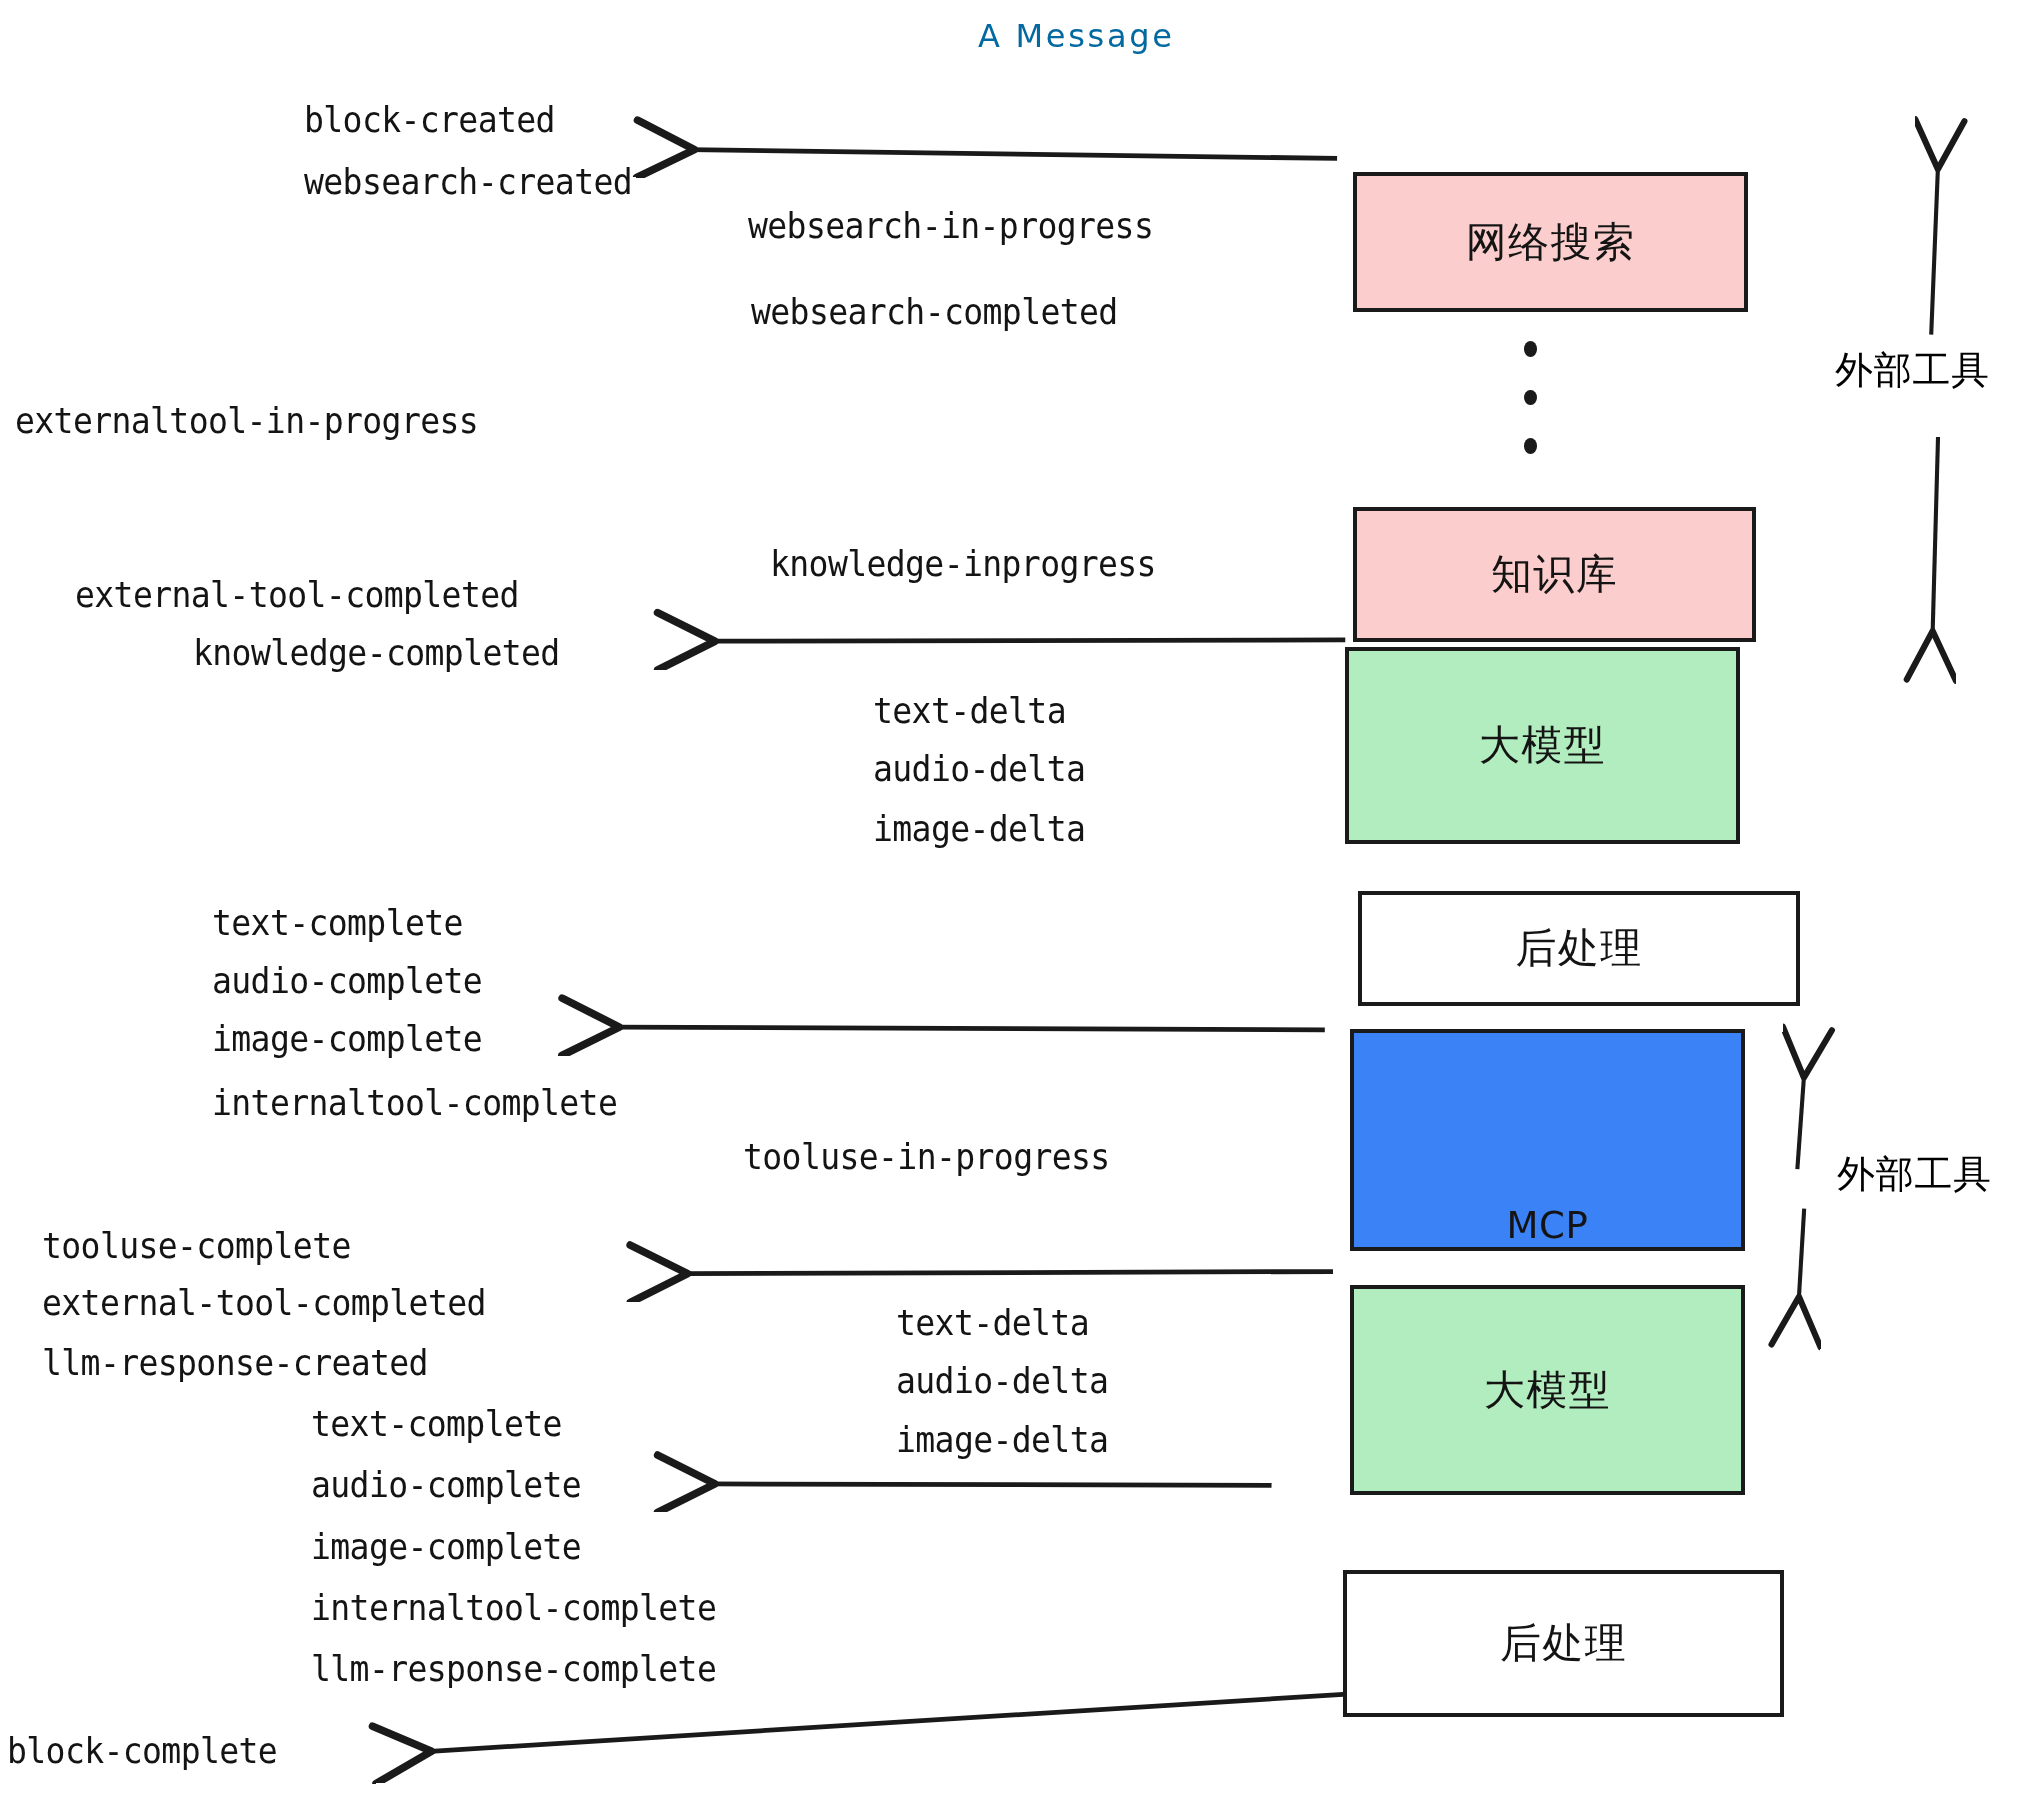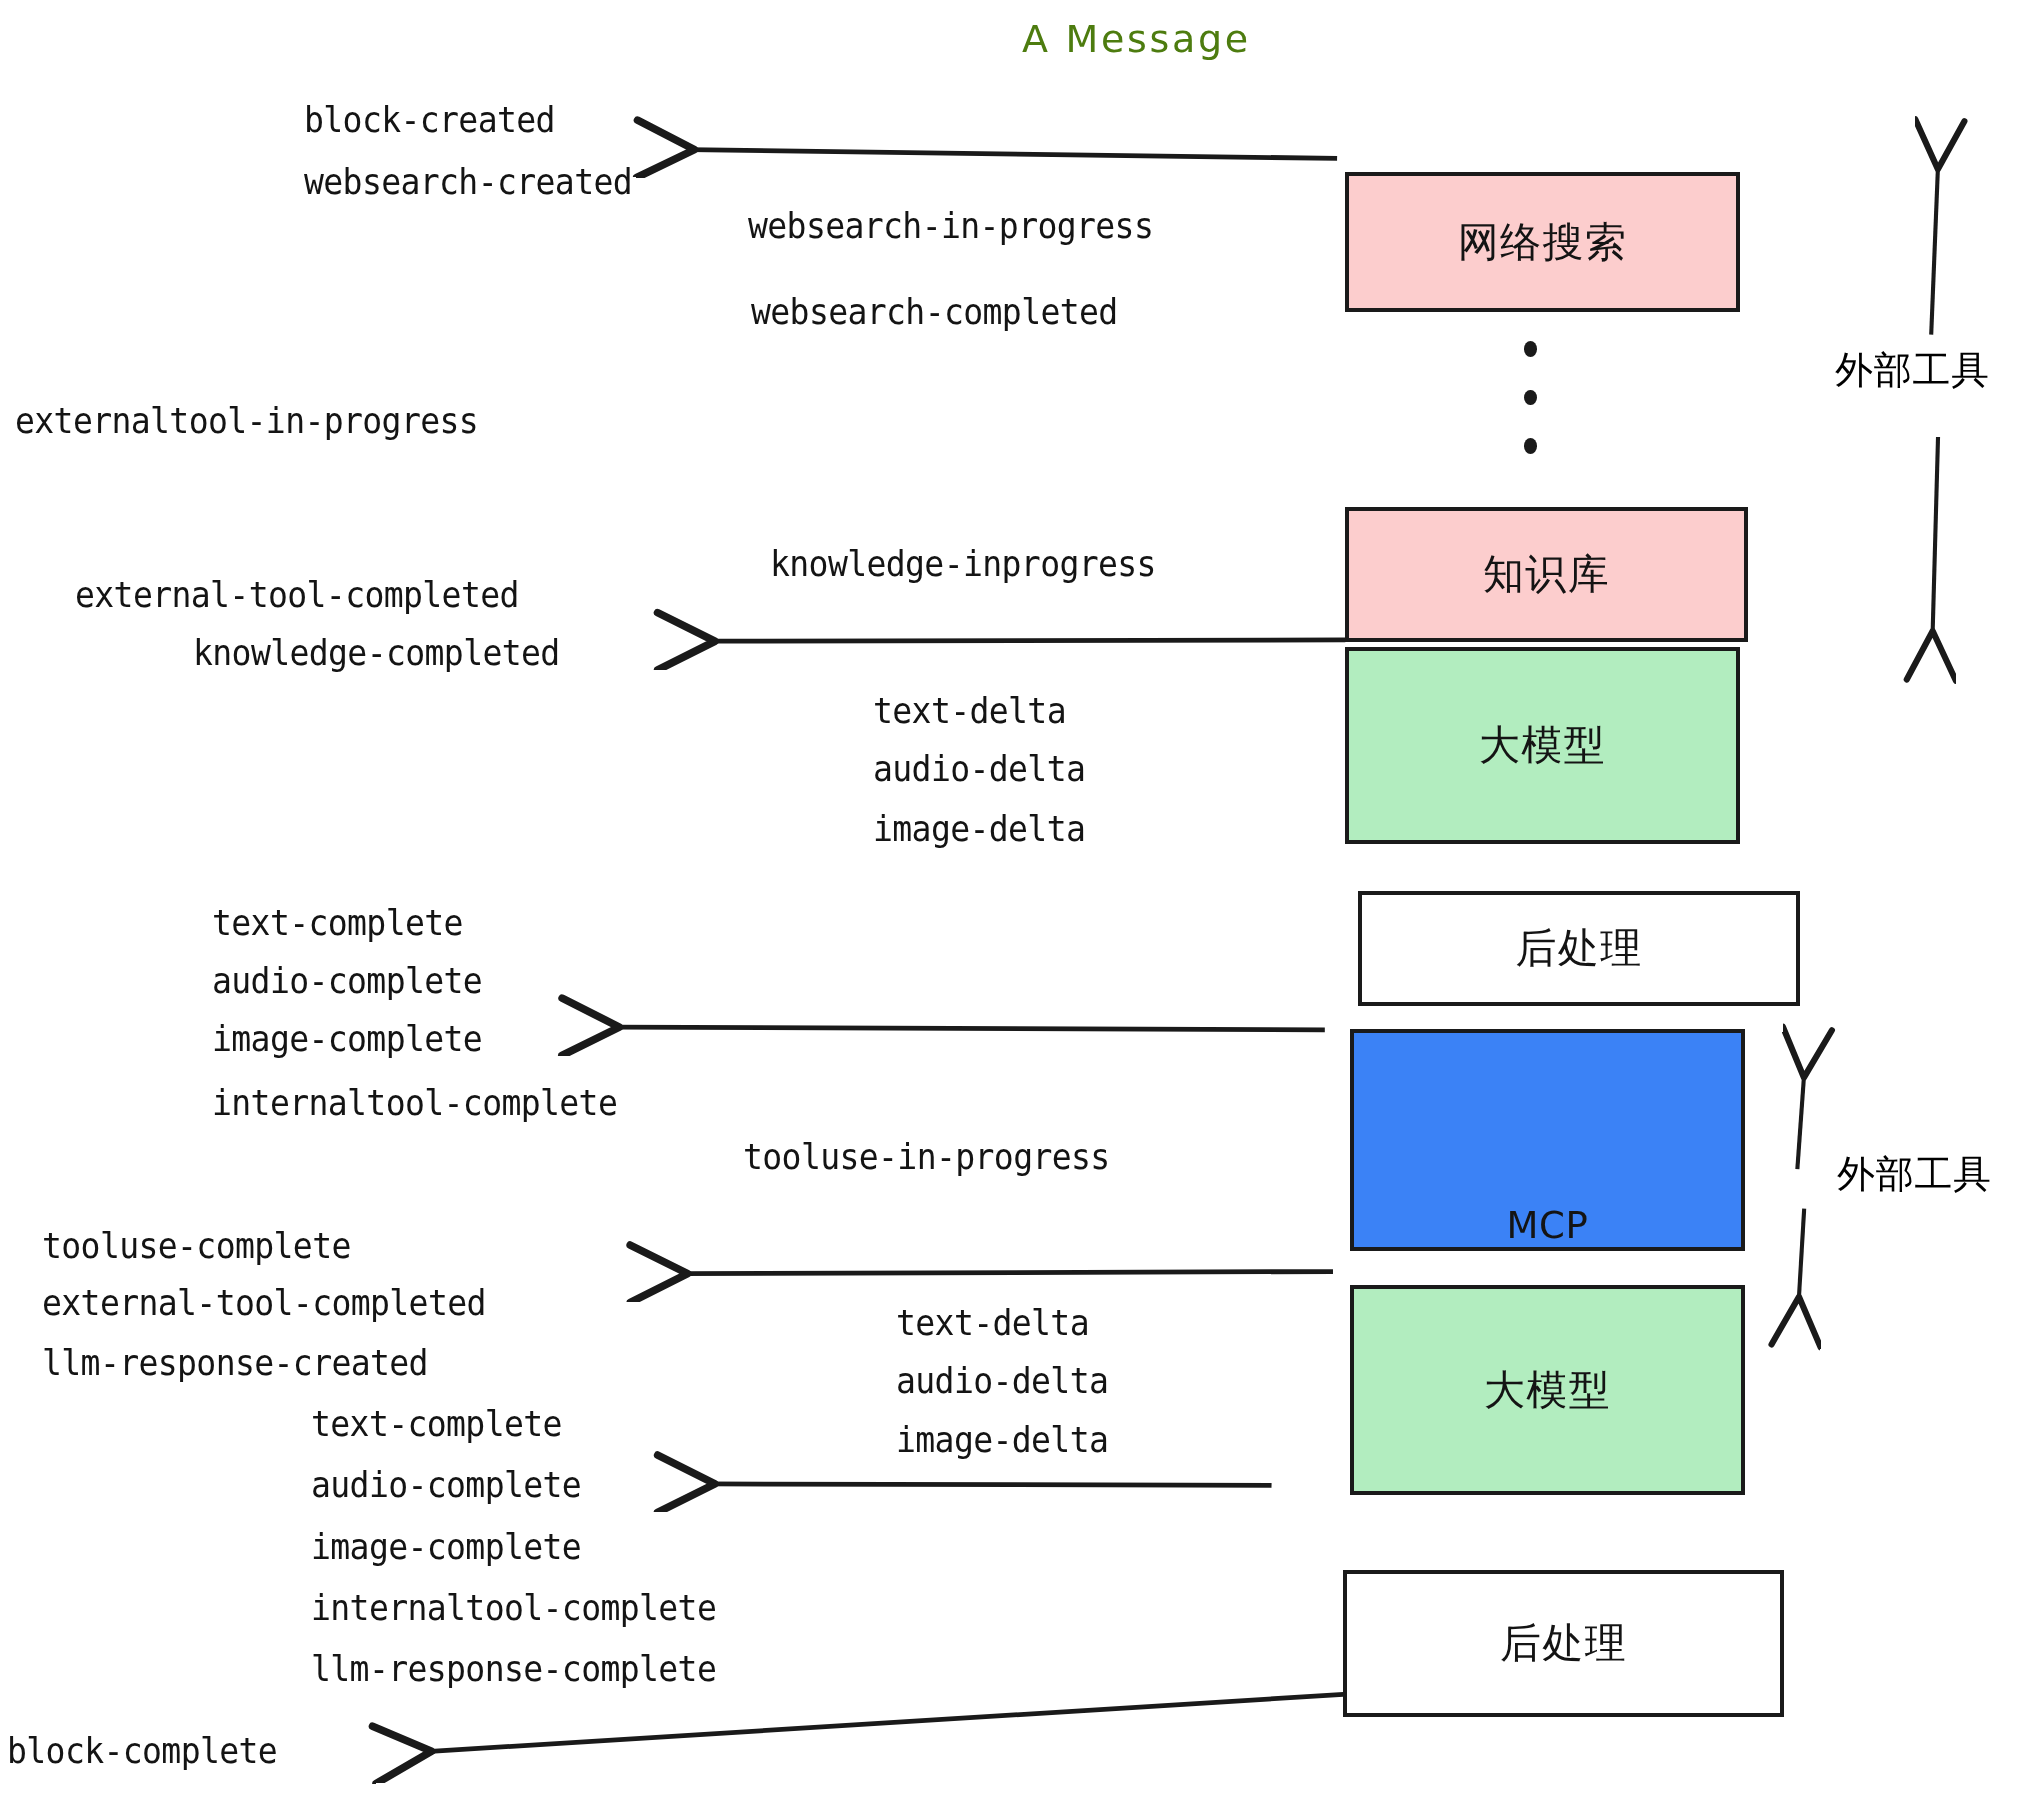--- a/index.html
+++ b/index.html
@@ -15,34 +15,33 @@
   .lbl{
     position:absolute;white-space:pre;
     font-family:"DejaVu Sans Mono","Liberation Mono",monospace;
     font-size:36px;line-height:1;color:#141414;letter-spacing:-0.7px;
     transform:scaleX(0.92);transform-origin:left center;
   }
 
   
   #title{
     position:absolute;font-family:"DejaVu Sans","Liberation Sans",sans-serif;
-    font-size:38px;font-weight:400;letter-spacing:2.7px;color:#4d7c0f;
+    font-size:32px;font-weight:400;letter-spacing:2.7px;color:#0369a1;
     white-space:pre;
-    margin-left:44px;
   }
 
   
   .box{
     position:absolute;box-sizing:border-box;
     border:4.1px solid #1a1a1a;
     display:flex;align-items:center;justify-content:center;
     font-family:"DejaVu Sans","Liberation Sans",sans-serif;
     font-size:41px;color:#141414;letter-spacing:1.4px;
   }
-  .box.pink{background:#fccdcd;}
+  .box.pink{background:#fccdcd;margin-left:8px;}
   .box.green{background:#b2edbf;align-items:center;}
   .box.yellow{background:#3b82f6;align-items:flex-end;}
   .box.white{background:#ffffff;}
   .box .btxt{pointer-events:none;}
   .box.mcp .btxt{font-size:37px;letter-spacing:0.7px;}
 
   
   .dots{position:absolute;display:flex;flex-direction:column;align-items:center;}
   .dots span{
     display:block;width:13px;height:15.7px;border-radius:50%;

